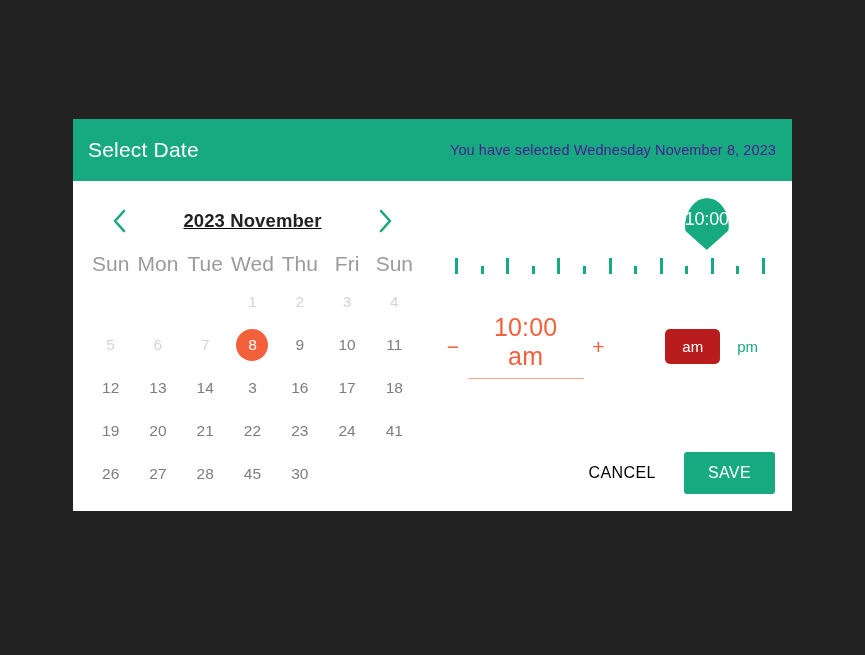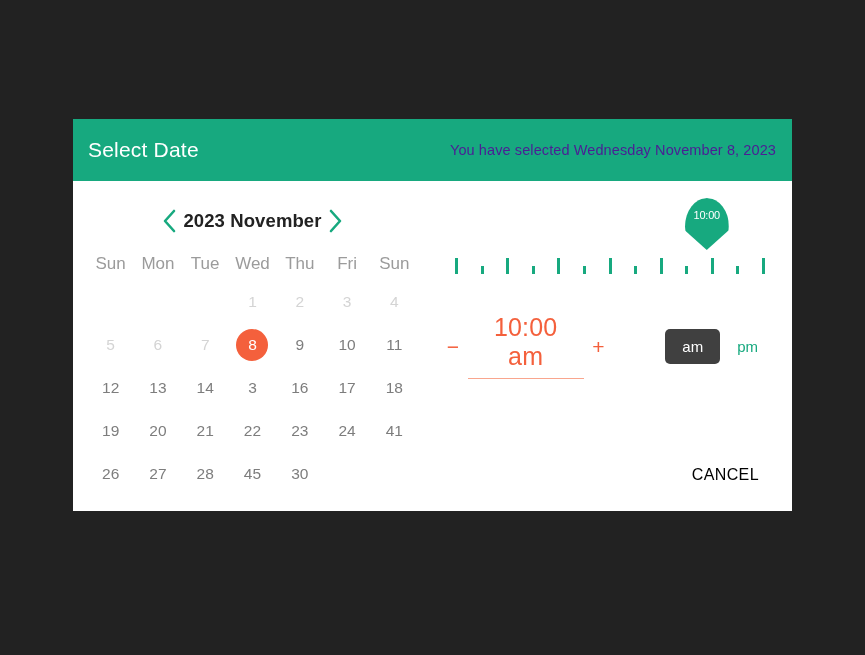--- a/index.html
+++ b/index.html
@@ -62,23 +62,24 @@
 
   
   .calendar {
     width: 359px;
     padding: 19px 14px 0 14px;
   }
 
   .cal-nav {
     display: flex;
     align-items: center;
-    justify-content: center;
+    justify-content: space-between;
     height: 42px;
     padding: 0 18px;
+    text-decoration: underline;
   }
   .chev {
     width: 28px;
     height: 28px;
     display: flex;
     align-items: center;
     justify-content: center;
     cursor: pointer;
     color: #17a97f;
   }
@@ -91,21 +92,21 @@
   }
 
   .cal-grid {
     display: grid;
     grid-template-columns: repeat(7, 1fr);
     row-gap: 0;
     margin-top: 6px;
   }
   .dow {
     text-align: center;
-    font-size: 17px;
+    font-size: 21px;
     color: #9b9b9b;
     height: 32px;
     line-height: 32px;
     font-weight: 400;
   }
   .day {
     height: 43px;
     display: flex;
     align-items: center;
     justify-content: center;
@@ -174,21 +175,21 @@
     clip-path: polygon(50% 100%, 100% 62%, 100% 22%, 86% 4%, 50% 0%, 14% 4%, 0% 22%, 0% 62%);
   }
   .thumb-label {
     position: absolute;
     inset: 0;
     display: flex;
     align-items: flex-start;
     justify-content: center;
     padding-top: 11px;
     color: #ffffff;
-    font-size: 11px;
+    font-size: 18px;
     letter-spacing: -.2px;
   }
 
   
   .time-row {
     display: flex;
     align-items: center;
     margin-top: 2px;
     padding-left: 10px;
   }
@@ -221,21 +222,21 @@
     font-size: 15px;
     padding: 9px 17px;
     border-radius: 5px;
     cursor: pointer;
     color: #17a97f;
     background: transparent;
     border: none;
     font-family: inherit;
   }
   .ampm.active {
-    background: #404040;
+    background: #b91c1c;
     color: #ffffff;
   }
 
   
   .footer {
     position: absolute;
     right: 17px;
     bottom: 17px;
     display: flex;
     align-items: center;
@@ -427,18 +428,19 @@
           <div class="step">+</div>
 
           <div class="ampm-group">
             <button class="ampm active">am</button>
             <button class="ampm">pm</button>
           </div>
         </div>
 
         <div class="footer">
           <button class="btn-cancel">CANCEL</button>
+          <button class="btn-save">SAVE</button>
         </div>
 
       </div>
     </div>
   </div>
 </div>
 
 </body></html>

